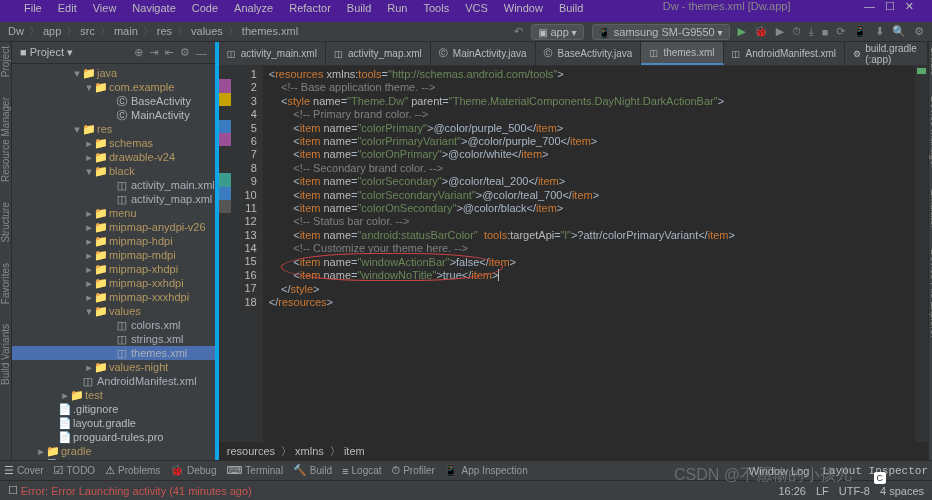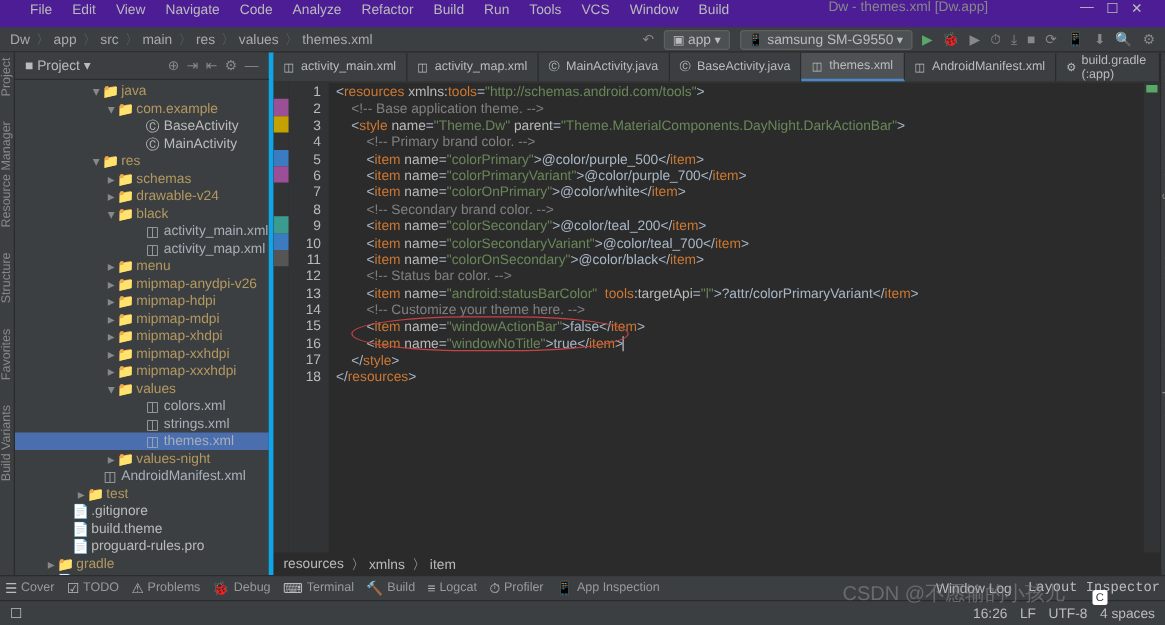--- a/index.html
+++ b/index.html
@@ -251,21 +251,21 @@
           <span class="fj">test</span>
         </div>
         <div style="padding-left: 36px;">
           <span class="ar"></span>
           <span class="ic ">📄</span>
           <span class="">.gitignore</span>
         </div>
         <div style="padding-left: 36px;">
           <span class="ar"></span>
           <span class="ic ">📄</span>
-          <span class="">build.theme</span>
+          <span class="">layout.gradle</span>
         </div>
         <div style="padding-left: 36px;">
           <span class="ar"></span>
           <span class="ic ">📄</span>
           <span class="">proguard-rules.pro</span>
         </div>
         <div style="padding-left: 24px;">
           <span class="ar">▸</span>
           <span class="ic fj">📁</span>
           <span class="fj">gradle</span>
@@ -359,20 +359,21 @@
     <div><span>⏱</span>Profiler</div>
     <div><span>📱</span>App Inspection</div>
     <div style="margin-left:auto" id="twr">
       <span style="margin-left: 10px;">Window Log</span>
       <span style="margin-left: 10px; font-family: Liberation Mono, monospace;">Layout Inspector</span>
     </div>
 </div>
 
 <div class="status">
   <span>☐</span>&nbsp;
+  <span class="err">Error: Error Launching activity (41 minutes ago)</span>
   <div class="status-r" id="statr">
       <span>16:26</span>
       <span>LF</span>
       <span>UTF-8</span>
       <span>4 spaces</span>
     </div>
 </div>
 
 <div class="watermark">CSDN @不愿输的小孩儿</div>
 <div class="badge">C</div>

